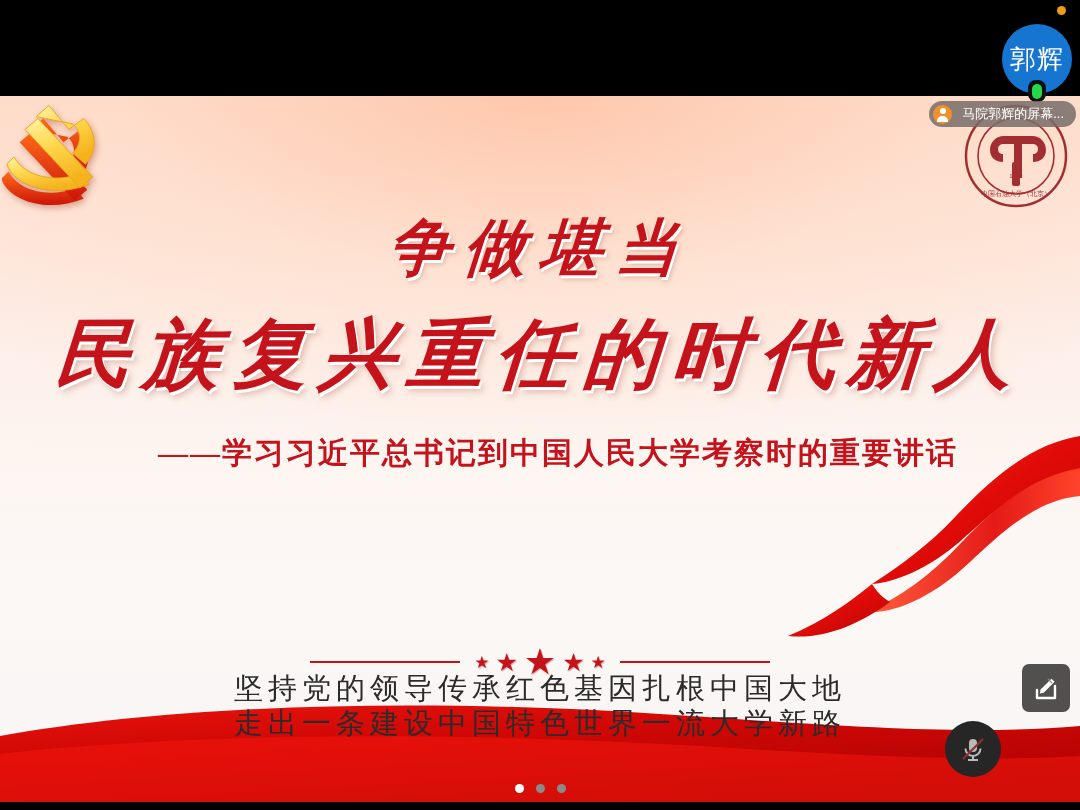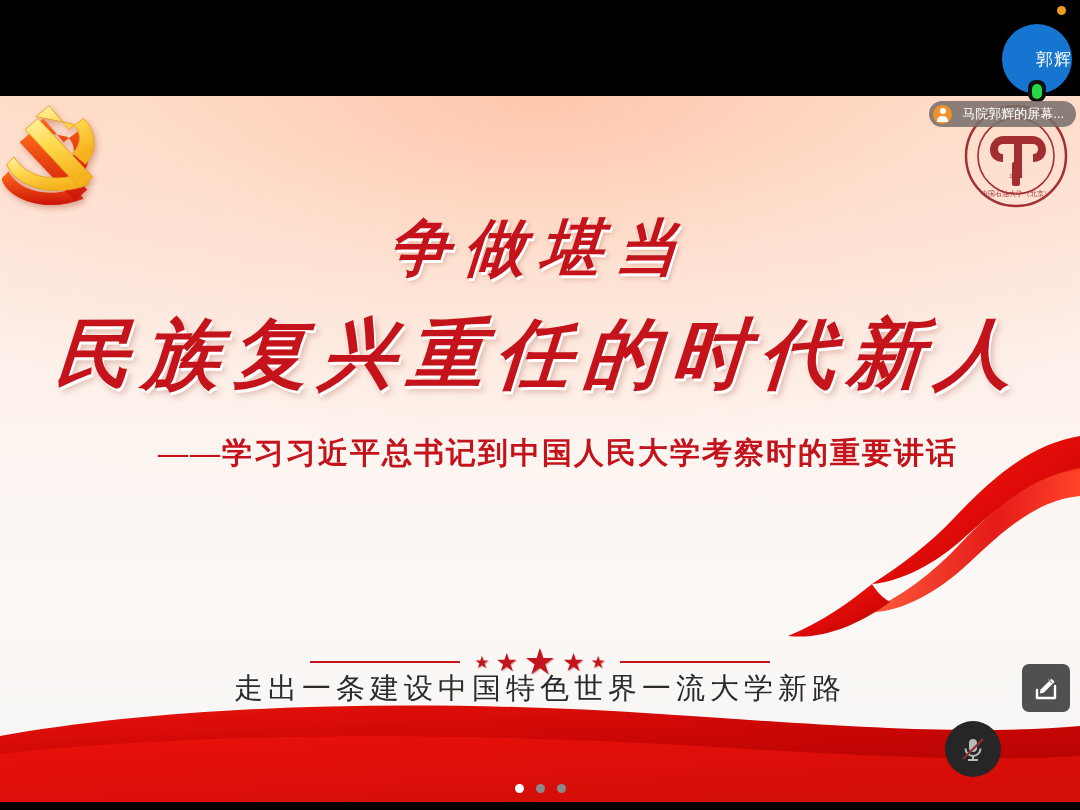--- a/index.html
+++ b/index.html
@@ -80,22 +80,22 @@
   .slogan div{ margin-bottom:3px; }
 
   
   .wave{ position:absolute; left:0; bottom:0; width:1080px; height:110px; }
   .ribbon{ position:absolute; right:0; top:300px; width:300px; height:314px; }
 
   
   .avatar{
     position:absolute; right:8px; top:24px; width:70px; height:70px;
     border-radius:50%; background:#1675d1;
-    display:flex; align-items:center; justify-content:flex-end;
-    color:#fff; font-size:17px; letter-spacing:1px;
+    display:flex; align-items:center; justify-content:center;
+    color:#fff; font-size:26px; letter-spacing:1px;
     font-family:"Liberation Sans", sans-serif;
     box-shadow:0 0 0 1px rgba(0,0,0,.25);
   }
   .mic-badge{
     position:absolute; right:34px; top:80px; width:18px; height:22px;
     border-radius:8px; background:#111; display:flex;
     align-items:center; justify-content:center;
   }
   .mic-badge i{
     display:block; width:10px; height:15px; border-radius:5px; background:#27d84a;
@@ -232,20 +232,21 @@
         <span class="s1">★</span>
           <span class="s2">★</span>
           <span class="s3">★</span>
           <span class="s2">★</span>
           <span class="s1">★</span>
       </span>
       <span class="div-line"></span>
     </div>
 
     <div class="slogan">
+      <div>坚持党的领导传承红色基因扎根中国大地</div>
       <div>走出一条建设中国特色世界一流大学新路</div>
     </div>
   </div>
 
   <div class="avatar">
     <span>郭辉</span>
   </div>
   <div class="mic-badge">
       <i></i>
     </div>

